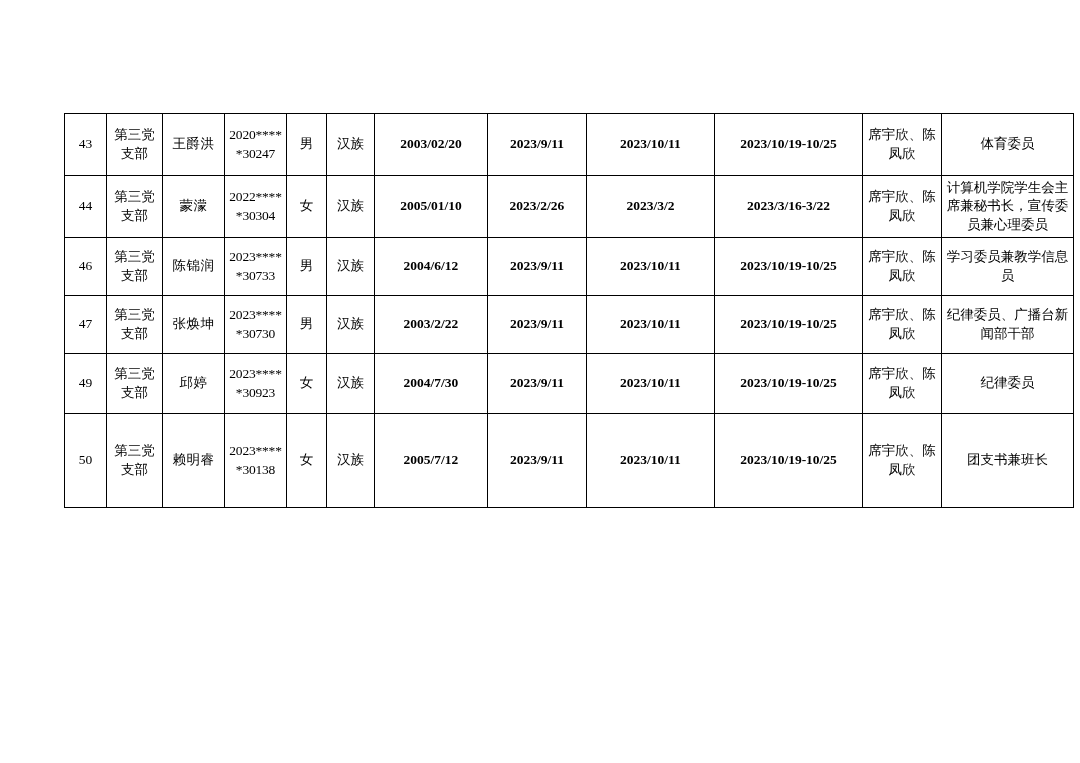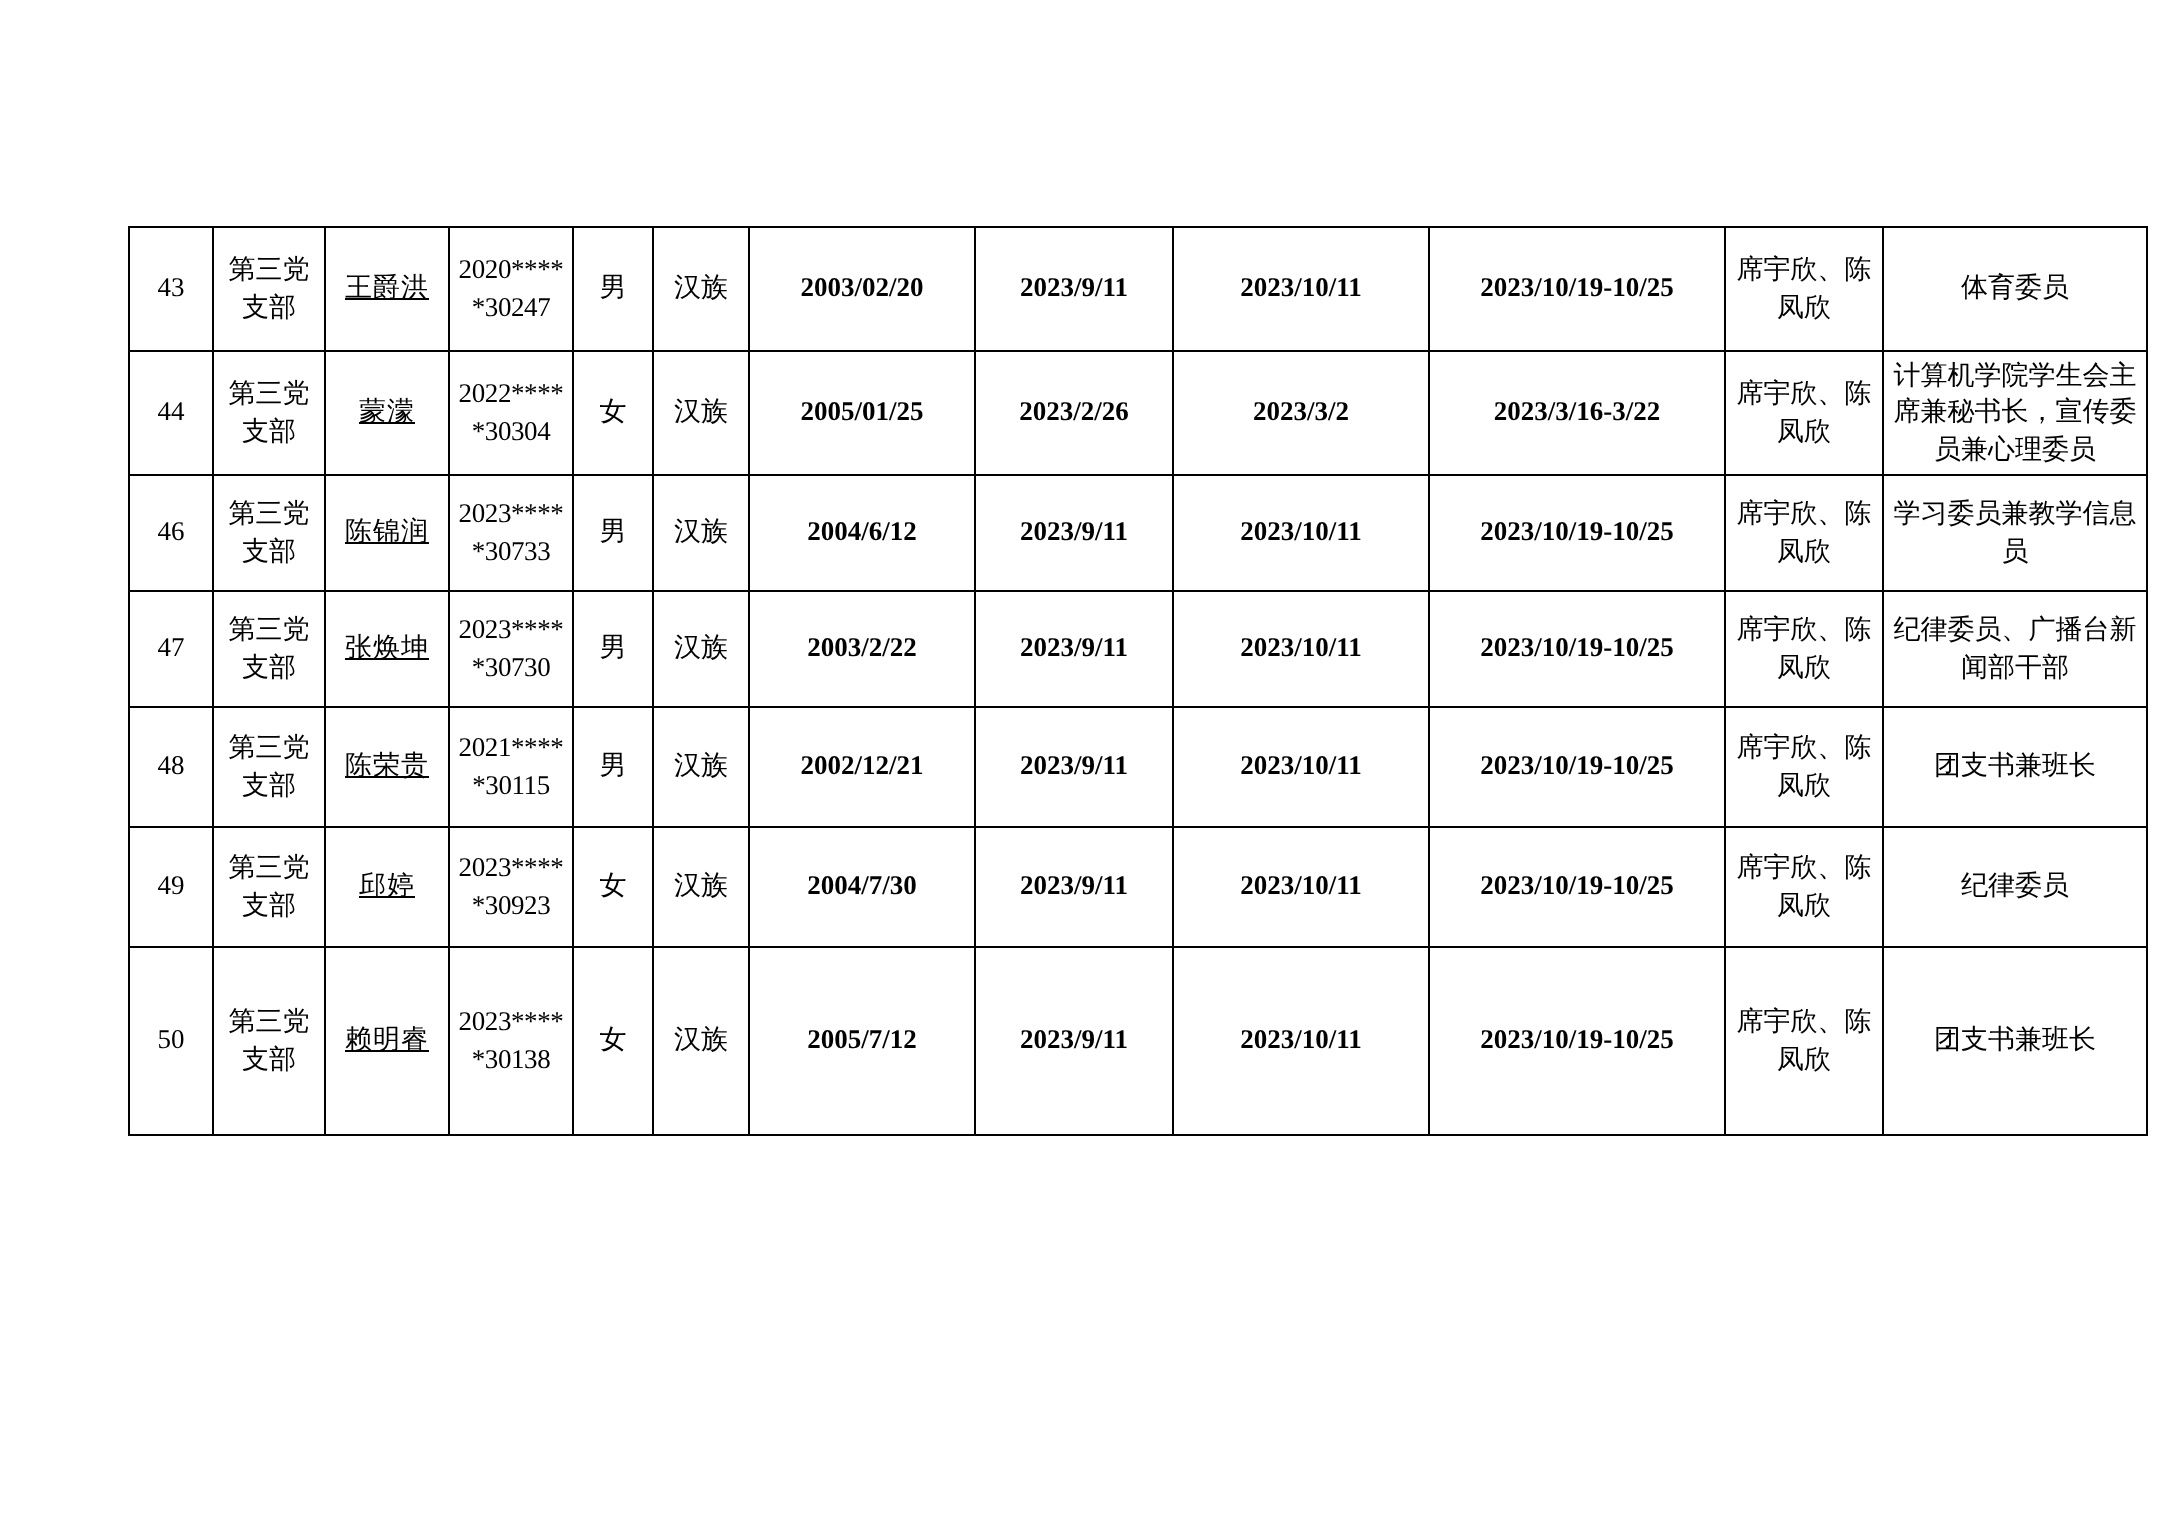--- a/index.html
+++ b/index.html
@@ -50,21 +50,21 @@
   col.c-ethnic  { width: 48px; }
   col.c-birth   { width: 113px; }
   col.c-apply   { width: 99px; }
   col.c-activist{ width: 128px; }
   col.c-publicity { width: 148px; }
   col.c-contacts{ width: 79px; }
   col.c-duty    { width: 132px; }
 
   .seq { font-size: 16px; }
   .branch { font-size: 13.5px; line-height: 1.3; }
-  .name { font-size: 14.5px; letter-spacing: 0.5px; text-decoration: underline; }
+  .name { font-size: 14.5px; letter-spacing: 0.5px; }
   .id { font-size: 12.5px; line-height: 1.25; letter-spacing: -0.2px; }
   .gender, .ethnic { font-size: 14px; }
   .date { font-size: 13.5px; font-weight: bold; }
   .contacts { font-size: 13px; line-height: 1.35; }
   .duty { font-size: 13.5px; line-height: 1.4; }
 </style>
 </head>
 <body>
 
 <div class="page">
@@ -99,21 +99,21 @@
           <td class="contacts">席宇欣、陈凤欣</td>
           <td class="duty">体育委员</td>
         </tr>
         <tr style="height:62px;">
           <td class="seq">44</td>
           <td class="branch">第三党支部</td>
           <td class="name">蒙濛</td>
           <td class="id">2022*****30304</td>
           <td class="gender">女</td>
           <td class="ethnic">汉族</td>
-          <td class="date">2005/01/25</td>
+          <td class="date">2005/01/10</td>
           <td class="date">2023/2/26</td>
           <td class="date">2023/3/2</td>
           <td class="date">2023/3/16-3/22</td>
           <td class="contacts">席宇欣、陈凤欣</td>
           <td class="duty">计算机学院学生会主席兼秘书长，宣传委员兼心理委员</td>
         </tr>
         <tr style="height:58px;">
           <td class="seq">46</td>
           <td class="branch">第三党支部</td>
           <td class="name">陈锦润</td>
@@ -135,34 +135,20 @@
           <td class="gender">男</td>
           <td class="ethnic">汉族</td>
           <td class="date">2003/2/22</td>
           <td class="date">2023/9/11</td>
           <td class="date">2023/10/11</td>
           <td class="date">2023/10/19-10/25</td>
           <td class="contacts">席宇欣、陈凤欣</td>
           <td class="duty">纪律委员、广播台新闻部干部</td>
         </tr>
         <tr style="height:60px;">
-          <td class="seq">48</td>
-          <td class="branch">第三党支部</td>
-          <td class="name">陈荣贵</td>
-          <td class="id">2021*****30115</td>
-          <td class="gender">男</td>
-          <td class="ethnic">汉族</td>
-          <td class="date">2002/12/21</td>
-          <td class="date">2023/9/11</td>
-          <td class="date">2023/10/11</td>
-          <td class="date">2023/10/19-10/25</td>
-          <td class="contacts">席宇欣、陈凤欣</td>
-          <td class="duty">团支书兼班长</td>
-        </tr>
-        <tr style="height:60px;">
           <td class="seq">49</td>
           <td class="branch">第三党支部</td>
           <td class="name">邱婷</td>
           <td class="id">2023*****30923</td>
           <td class="gender">女</td>
           <td class="ethnic">汉族</td>
           <td class="date">2004/7/30</td>
           <td class="date">2023/9/11</td>
           <td class="date">2023/10/11</td>
           <td class="date">2023/10/19-10/25</td>

